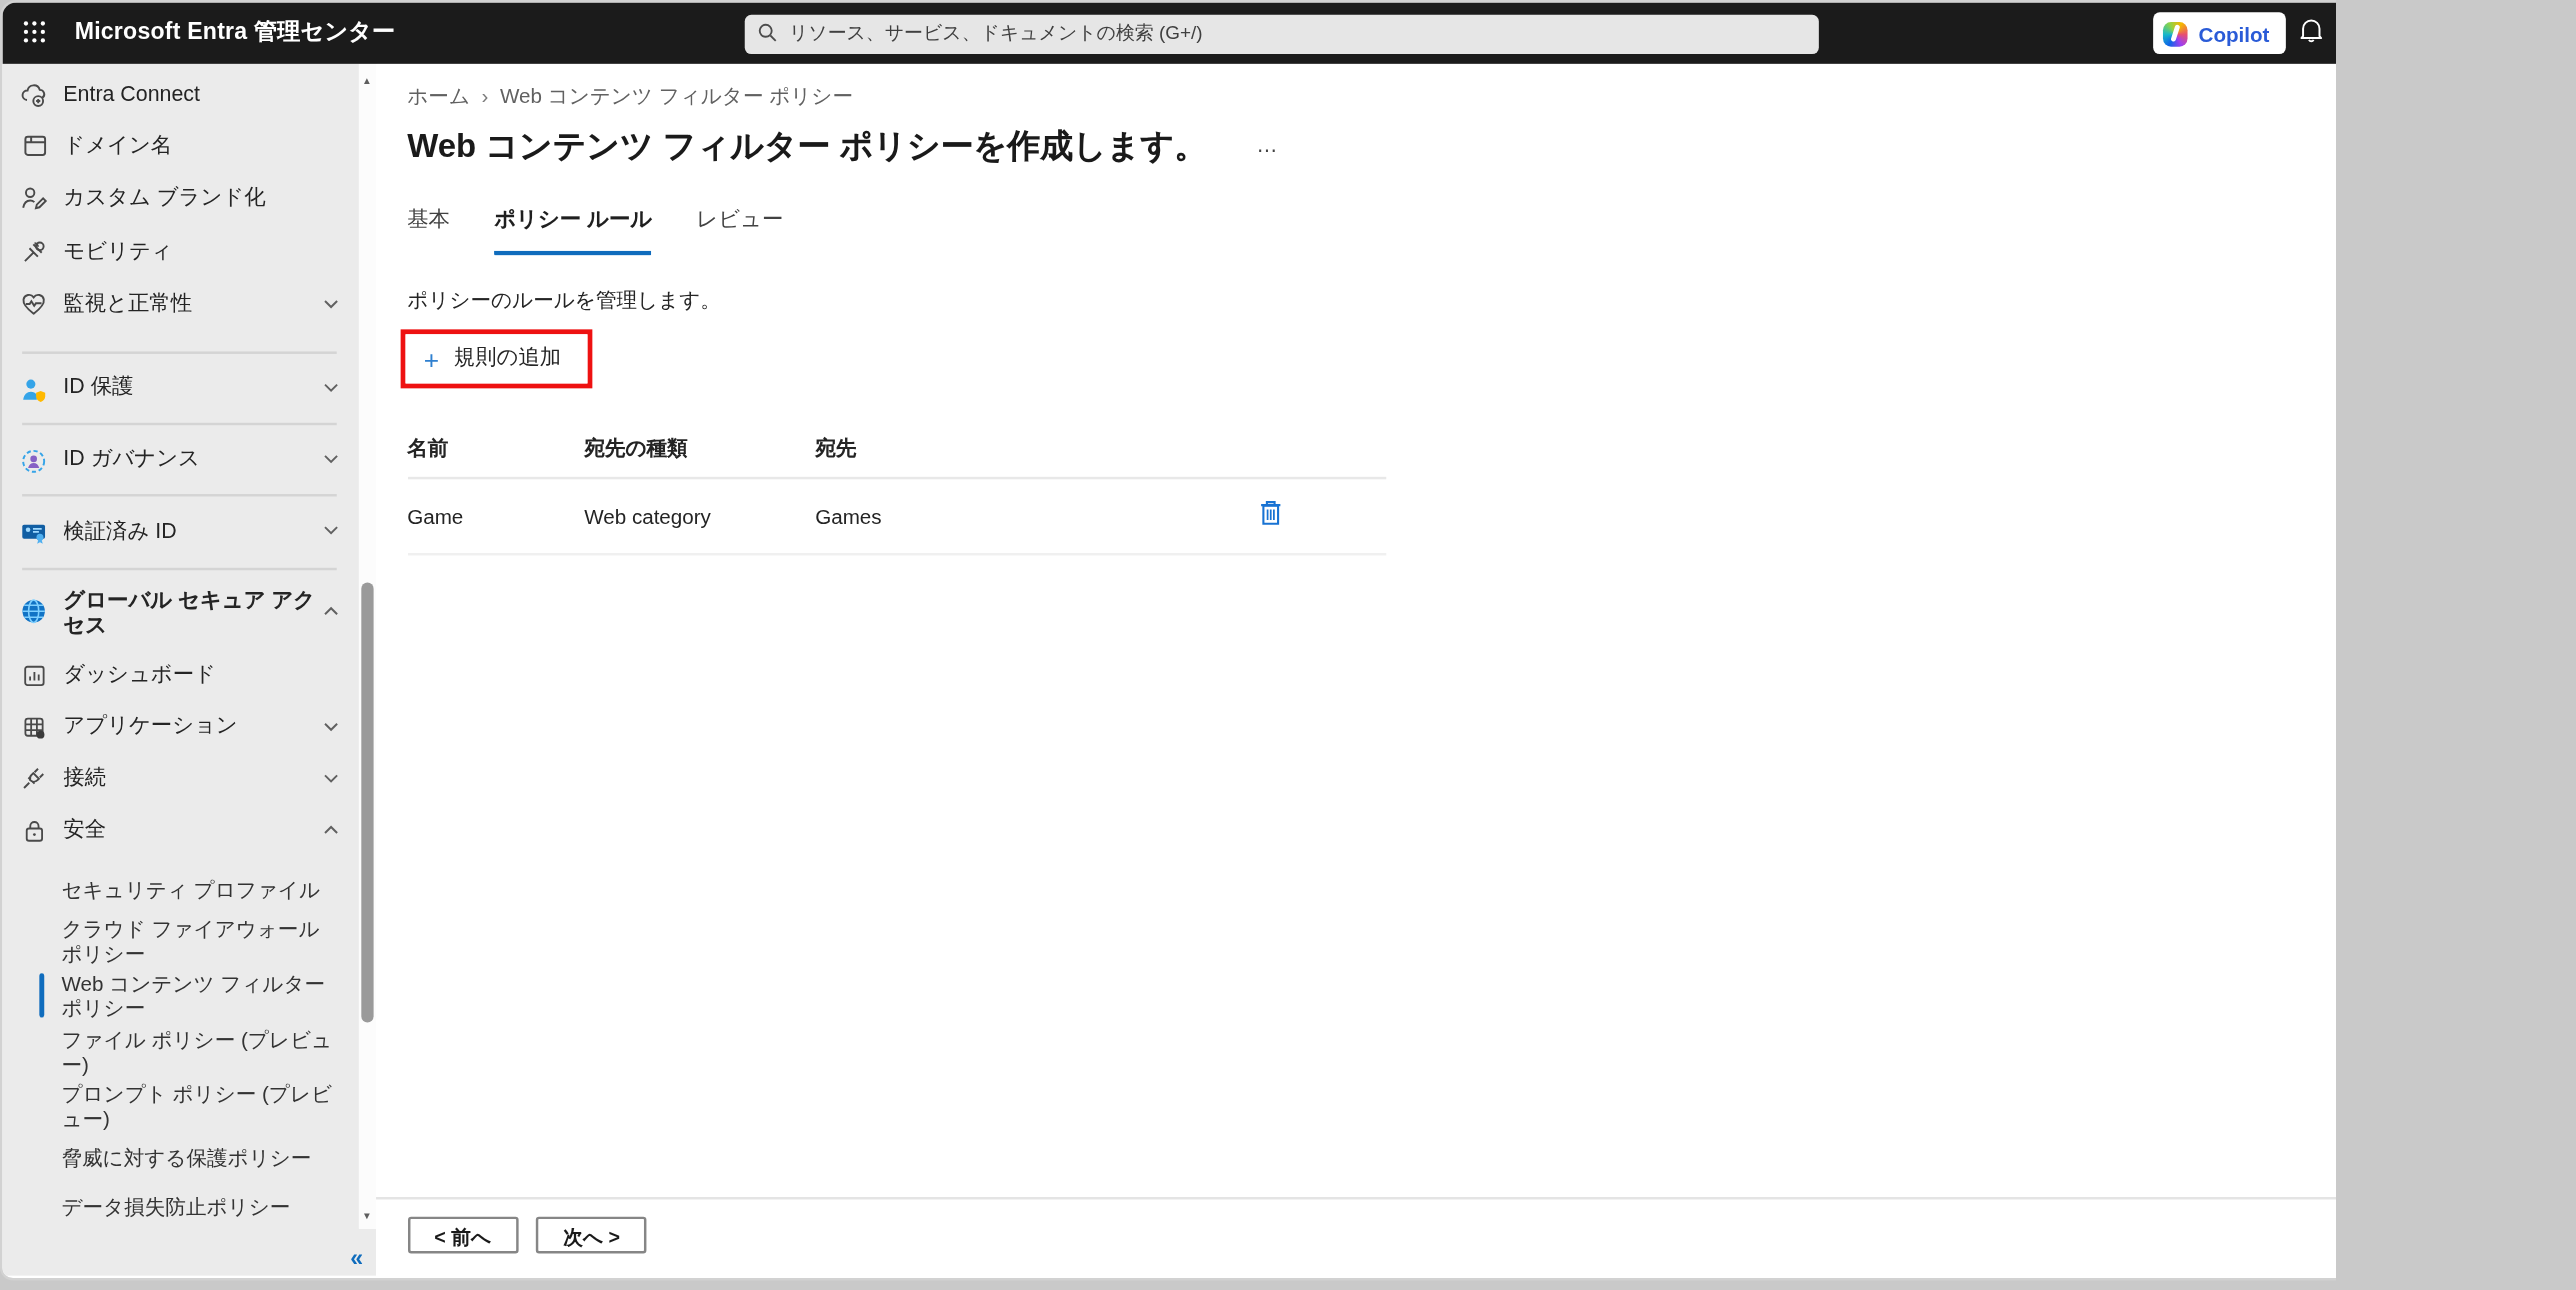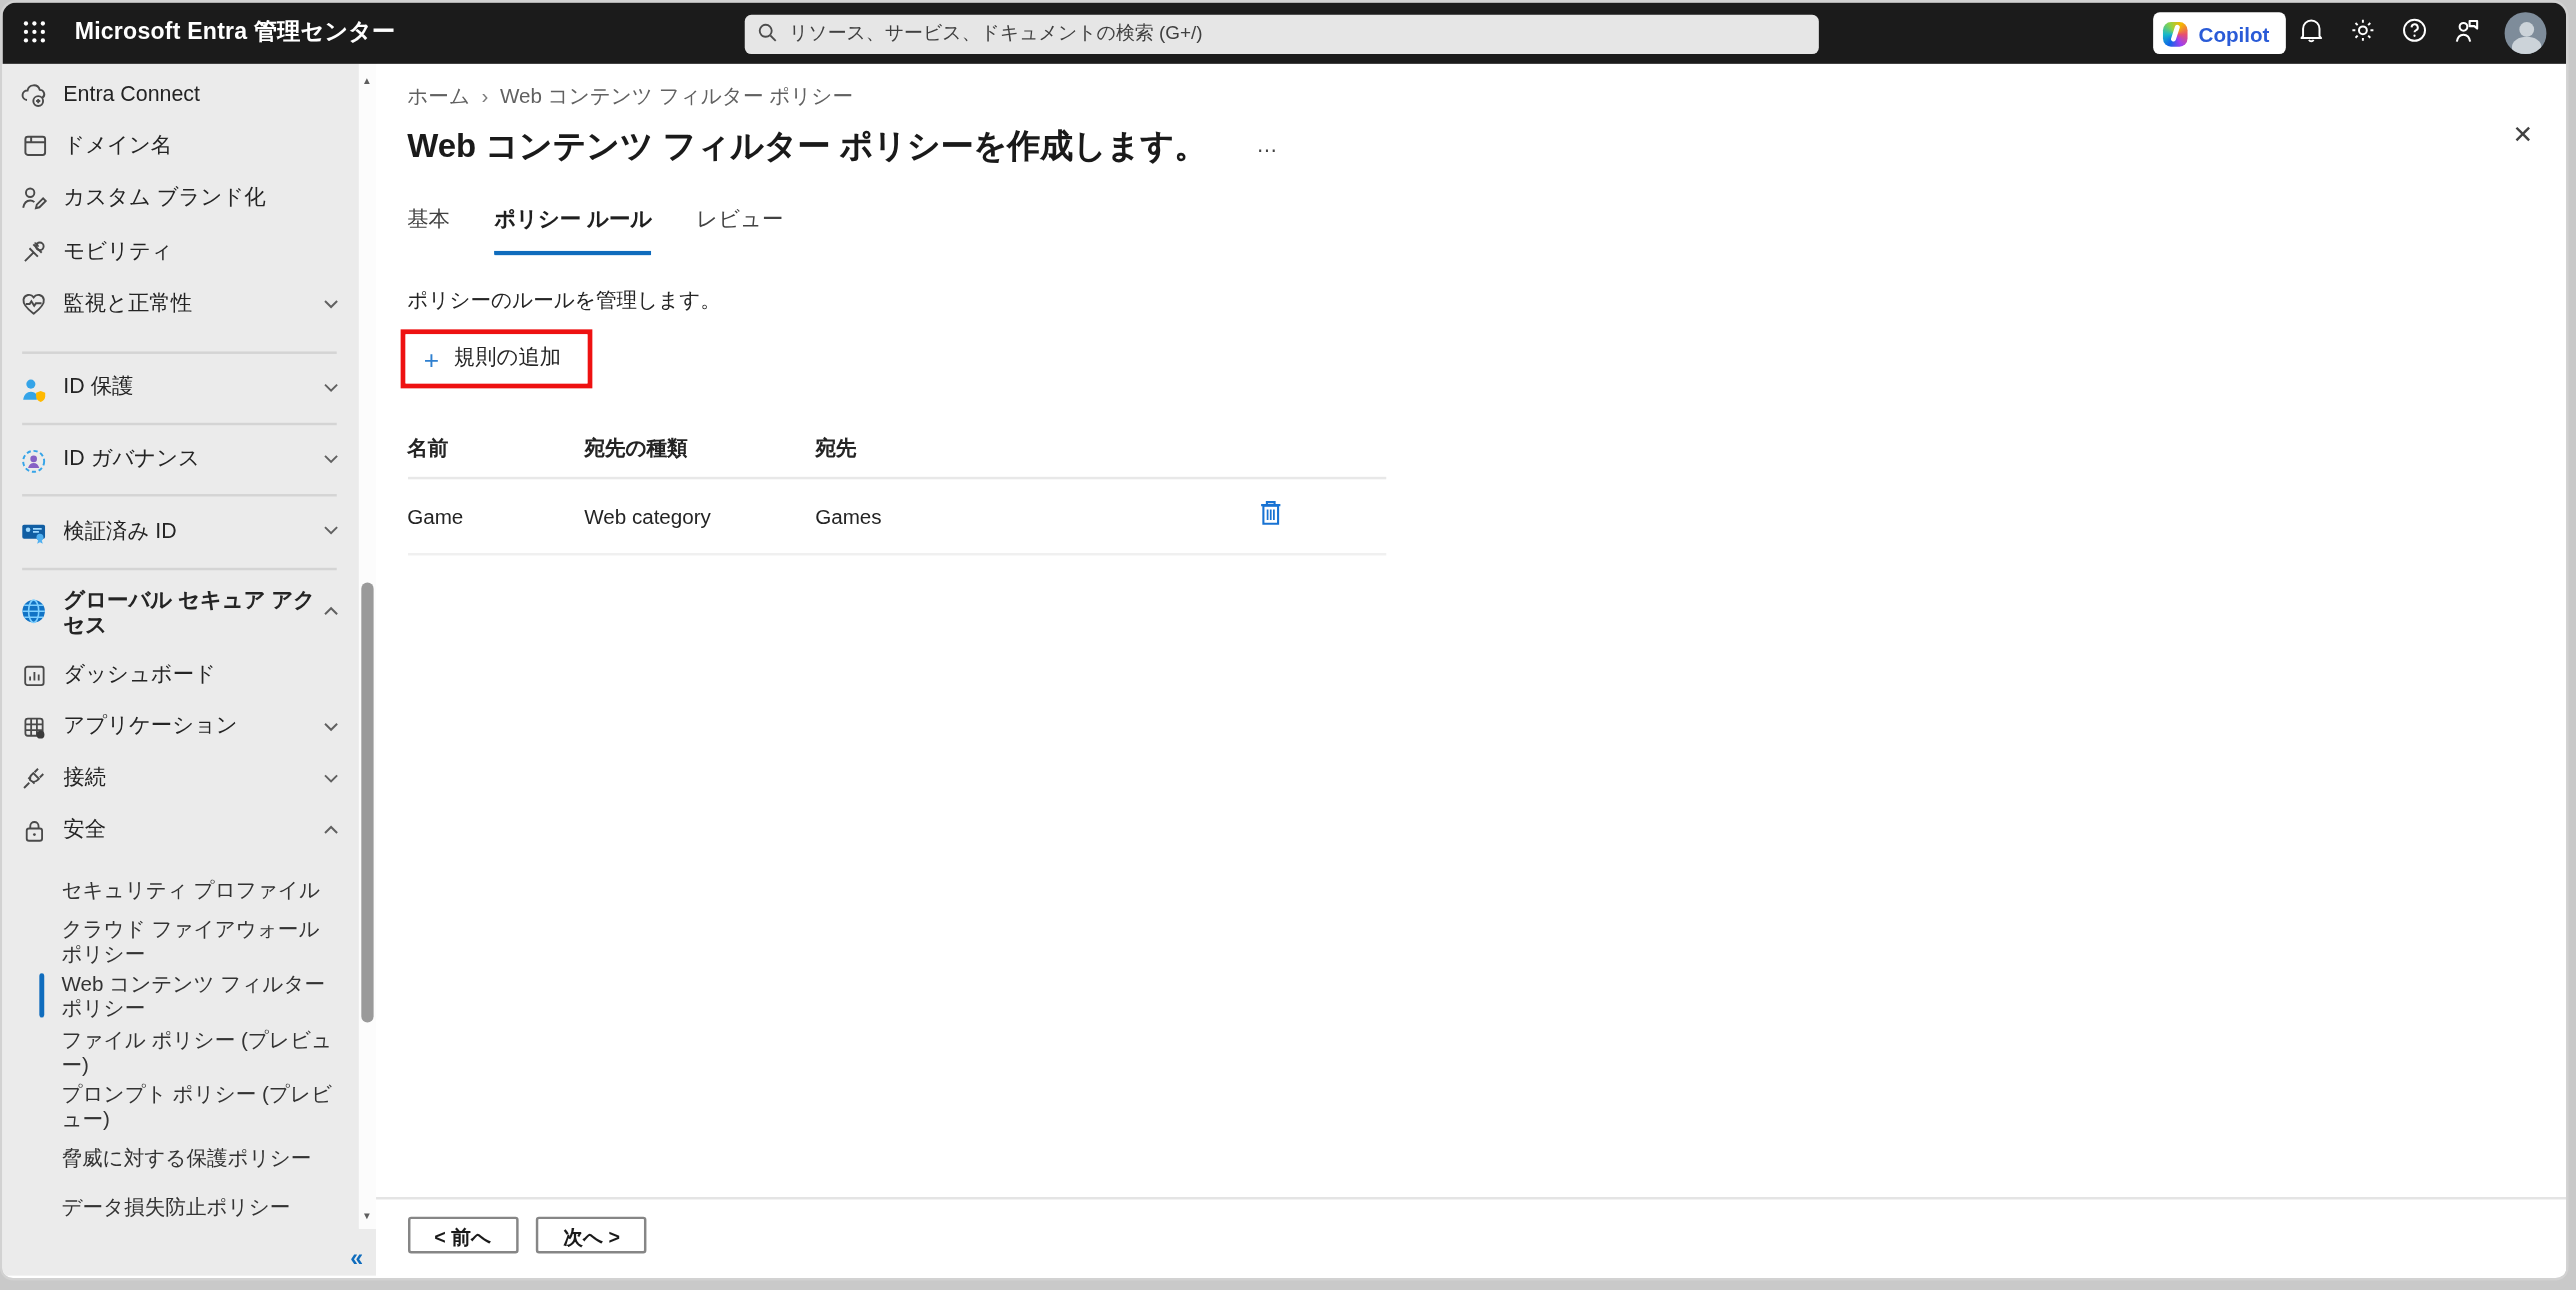--- a/index.html
+++ b/index.html
@@ -1,18 +1,18 @@
 <!DOCTYPE html>
 <html style="font-size:10.7px"><head>
 <meta charset="utf-8">
 <style>
   * { margin:0; padding:0; box-sizing:border-box; }
   html,body { background:#c9c9c9; }
   body { font-family:"Liberation Sans","DejaVu Sans",sans-serif; }
-  #screen { width:2576px; height:1291px; overflow:hidden; background:#c9c9c9; }
+  #screen { width:2336px; height:1291px; overflow:hidden; background:#c9c9c9; }
   #stage { width:1048px; height:525px; transform:scale(2.45791); transform-origin:0 0; }
 
   .window { width:1045px; height:521px; margin:0 0 0 0; background:#fff;
             border:1.3px solid #d2d2d2; border-radius:6.7px 6.7px 5.3px 5.3px; overflow:hidden; }
 
   
   .topbar { height:25.4px; background:#1b1b1b; position:relative; display:flex; align-items:center; color:#fff; }
   .waffle-btn { width:25.4px; height:25.4px; display:flex; align-items:center; justify-content:center; cursor:pointer; }
   .tb-title { font-size:9.4px; font-weight:700; margin-left:4px; letter-spacing:0.1px; white-space:nowrap; }
   .tb-search { position:absolute; left:302px; top:5.3px; width:437px; height:15.4px; background:#e6e6e6;

